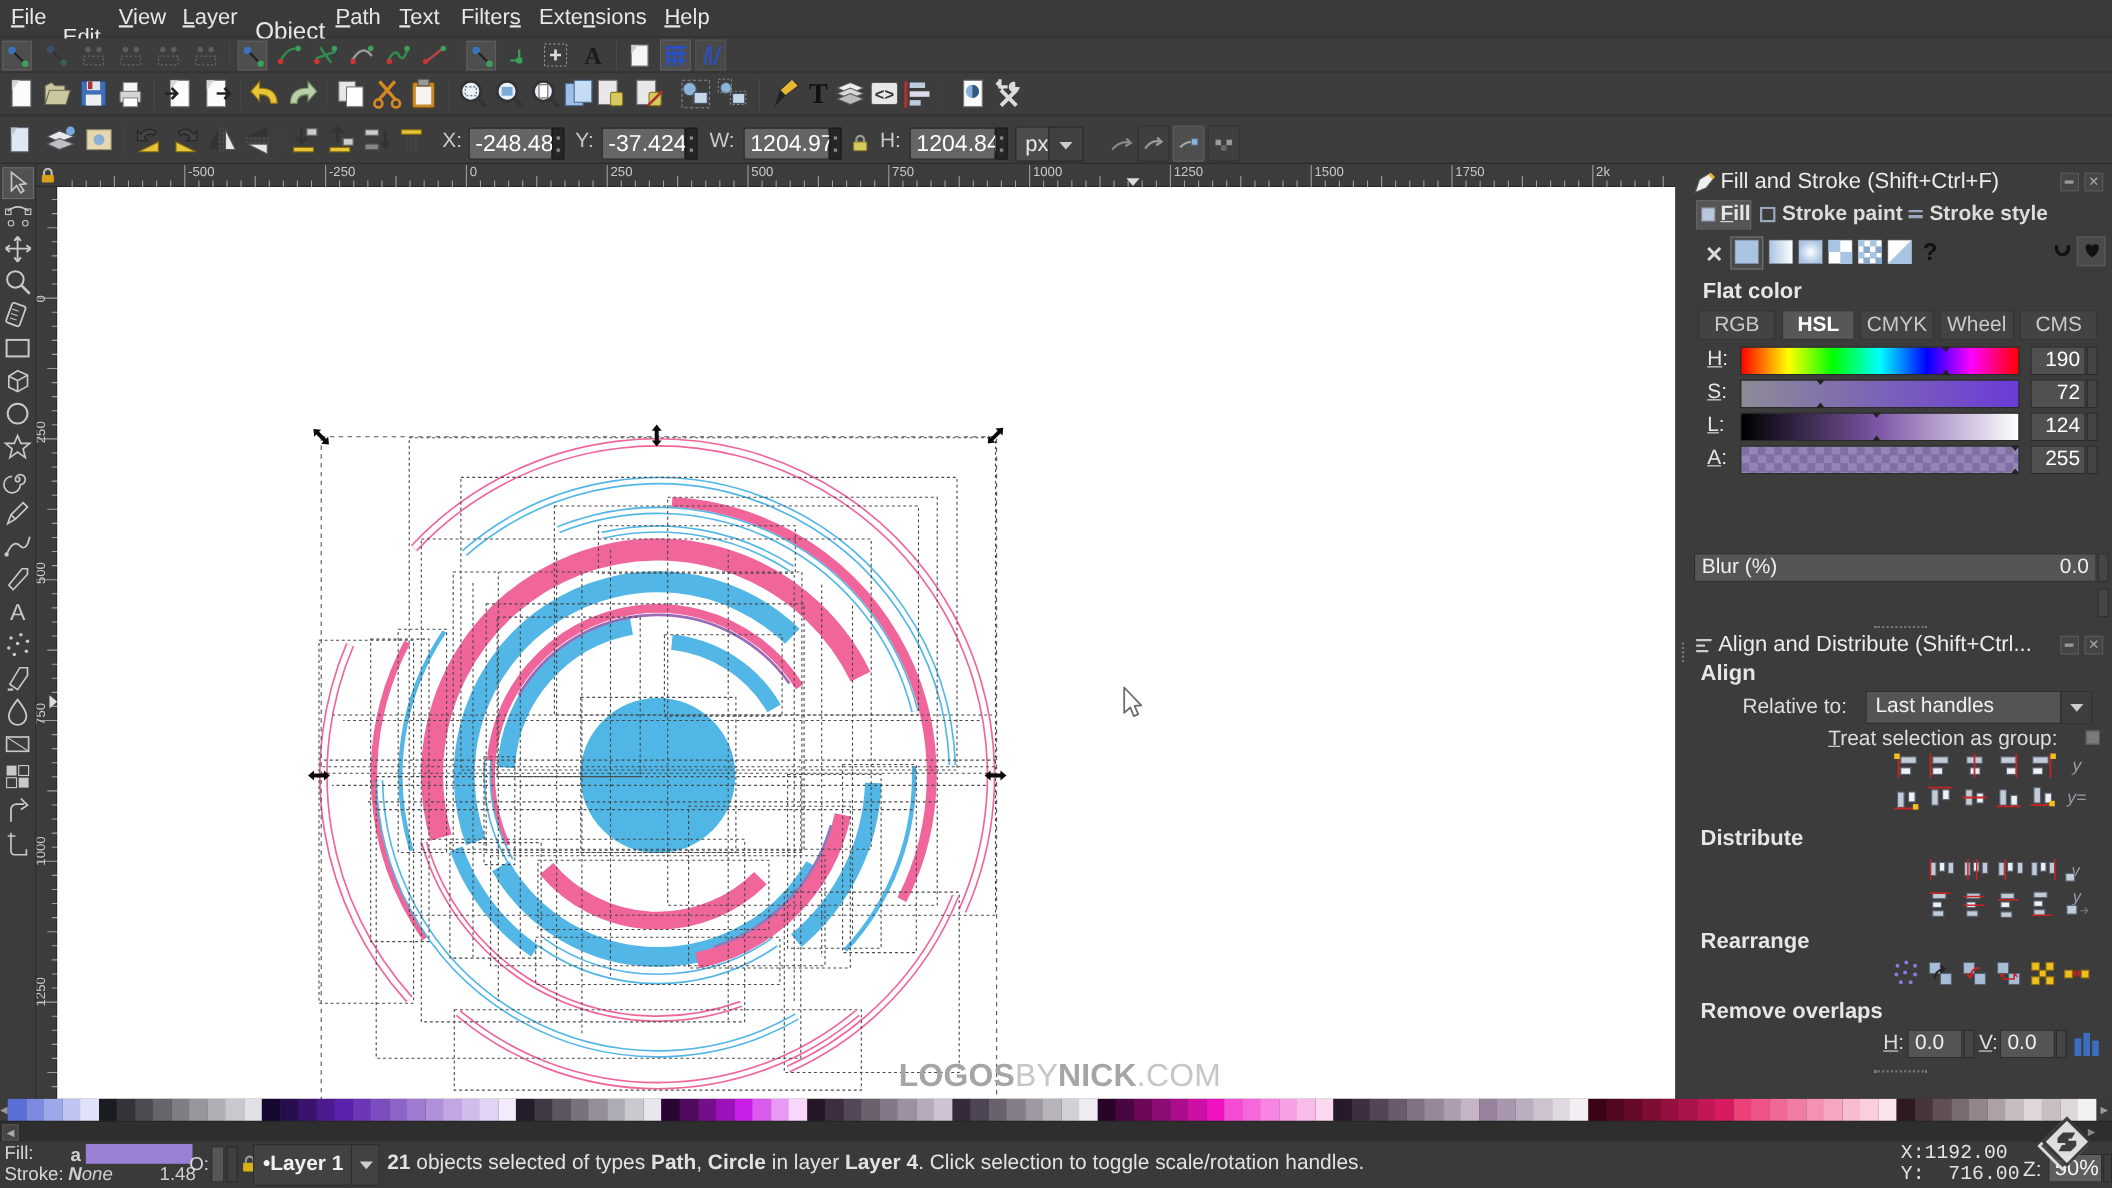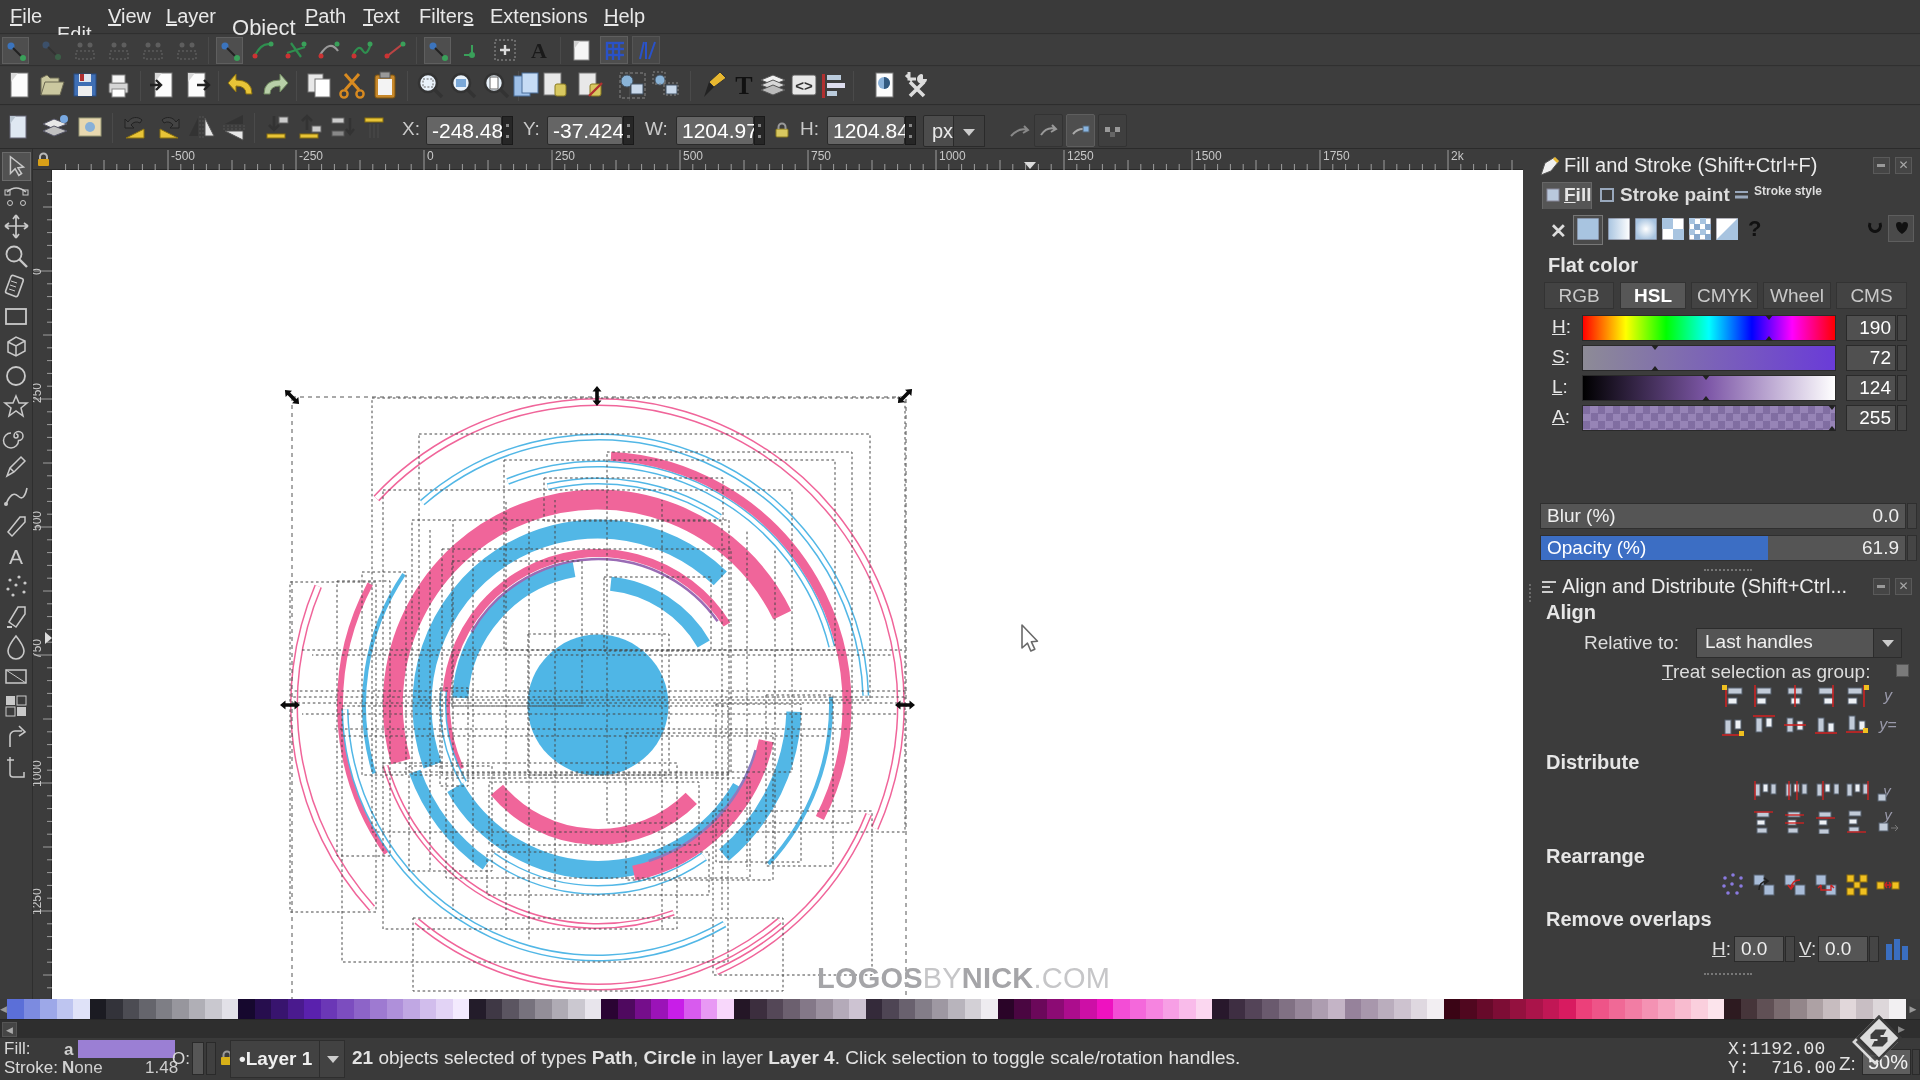--- a/index.html
+++ b/index.html
@@ -779,21 +779,21 @@
       </svg>
 <span class="abs" style="left:26px;top:2px;font-size:19px;font-weight:bold"><u>F</u>ill</span>
 <svg class="abs" style="left:62px;top:6px" width="15" height="15">
         <rect x="1" y="1" width="12" height="12" fill="none" stroke="#99a8bc" stroke-width="2"></rect>
       </svg>
 <span class="abs" style="left:82px;top:2px;font-size:19px;font-weight:bold;color:#dcdcdc">Stroke paint</span>
 <svg class="abs" style="left:196px;top:6px" width="15" height="15">
         <line x1="1" y1="4" x2="14" y2="4" stroke="#99a8bc" stroke-width="2"></line>
         <line x1="1" y1="9" x2="14" y2="9" stroke="#99a8bc" stroke-width="3"></line>
       </svg>
-<span class="abs" style="left:216px;top:2px;font-size:12px;font-weight:bold;color:#dcdcdc">Stroke style</span>
+<span class="abs" style="left:216px;top:2px;font-size:19px;font-weight:bold;color:#dcdcdc">Stroke style</span>
 </div>
 <div class="abs" style="left:0;top:69px;width:384px;height:28px">
 <span class="abs" style="left:14px;top:1px;font-size:20px;font-weight:bold;color:#ddd">✕</span>
 <div class="abs" style="left:37px;top:-3px;width:30px;height:30px;border:1px solid #777;background:#4a4a4a"></div>
 <svg class="abs" style="left:41px;top:0" width="22" height="22">
         <rect x="0" y="0" width="22" height="22" fill="#a8c4e0" stroke="#667"></rect>
       </svg>
 <svg class="abs" style="left:72px;top:0" width="22" height="22">
         <defs>
           <linearGradient id="lg1">
@@ -887,25 +887,20 @@
         <path d="M1 26 L9 26 L5 21 Z" fill="#222"></path>
       </svg>
       <div class="abs" style="left:310px;top:1px;width:50px;height:26px;background:#505050;border:1px solid #2a2a2a;color:#fff;font-size:19px;text-align:right;padding-right:4px;line-height:24px">255</div>
       <div class="abs" style="left:361px;top:1px;width:10px;height:26px;background:#454545;border:1px solid #2a2a2a"></div>
     </div>
 <div class="abs" style="left:4px;top:354px;width:366px;height:26px;background:#555;border:1px solid #2f2f2f">
       <span class="abs" style="left:6px;top:1px;font-size:19px;color:#eee">Blur (%)</span>
       <span class="abs" style="right:6px;top:1px;font-size:19px;color:#eee">0.0</span>
     </div>
 <div class="abs" style="left:371px;top:354px;width:10px;height:26px;background:#454545;border:1px solid #2f2f2f"></div>
-<div class="abs" style="left:4px;top:386px;width:366px;height:26px;background:#555;border:1px solid #2f2f2f">
-      <div class="abs" style="left:0;top:0;width:227px;height:24px;background:#3c6ec4"></div>
-      <span class="abs" style="left:6px;top:1px;font-size:19px;color:#fff">Opacity (%)</span>
-      <span class="abs" style="right:6px;top:1px;font-size:19px;color:#eee">61.9</span>
-    </div>
 <div class="abs" style="left:371px;top:386px;width:10px;height:26px;background:#454545;border:1px solid #2f2f2f"></div>
 <div class="abs" style="left:168px;top:420px;width:48px;height:4px;border-top:2px dotted #777"></div>
 <div class="abs" style="left:0;top:426px;width:384px;height:26px">
 <svg class="abs" style="left:4px;top:3px" width="18" height="18">
         <line x1="2" y1="4" x2="16" y2="4" stroke="#ccc" stroke-width="2"></line>
         <line x1="2" y1="9" x2="10" y2="9" stroke="#ccc" stroke-width="2"></line>
         <line x1="2" y1="14" x2="13" y2="14" stroke="#ccc" stroke-width="2"></line>
       </svg>
 <span class="abs" style="left:26px;top:0;font-size:20px;color:#ececec">Align and Distribute (Shift+Ctrl...</span>
 <div class="abs" style="left:337px;top:3px;width:17px;height:17px;border:1px solid #5a5a5a;background:#454545">
@@ -1220,21 +1215,21 @@
 </div>
 <div class="abs" style="left:0;top:1019px;width:1920px;height:19px;background:#2e2e2e;border-top:1px solid #262626">
 <div class="abs" style="left:2px;top:2px;width:15px;height:15px;background:#454545;border:1px solid #555;color:#aaa;font-size:9px;text-align:center;line-height:14px">◀</div>
 <div class="abs" style="left:1898px;top:3px;width:12px;height:13px;color:#888;font-size:9px;line-height:13px">▶</div>
 </div>
 <div class="abs" style="left:0;top:1038px;width:1920px;height:42px;background:#3a3a3a">
 <span class="abs" style="left:4px;top:1px;font-size:17px;color:#d8d8d8">Fill:</span>
 <span class="abs" style="left:4px;top:20px;font-size:17px;color:#d8d8d8">Stroke:</span>
 <span class="abs" style="left:64px;top:2px;font-size:17px;font-weight:bold;color:#cfcfcf">a</span>
 <div class="abs" style="left:78px;top:2px;width:97px;height:18px;background:#9b7fd4"></div>
-<span class="abs" style="left:62px;top:20px;font-size:17px;color:#cfcfcf"><b>N</b>one</span>
+<span class="abs" style="left:62px;top:20px;font-size:17px;font-style:italic;color:#cfcfcf"><b>N</b>one</span>
 <span class="abs" style="left:145px;top:20px;font-size:17px;color:#cfcfcf">1.48</span>
 <span class="abs" style="left:172px;top:11px;font-size:17px;color:#d8d8d8">O:</span>
 <div class="abs" style="left:192px;top:4px;width:12px;height:33px;background:#565656;border:1px solid #2a2a2a"></div>
 <div class="abs" style="left:206px;top:4px;width:10px;height:33px;background:#404040;border:1px solid #2a2a2a"></div>
 <svg class="abs" style="left:219px;top:12px" width="16" height="16">
       <rect x="2" y="7" width="12" height="8" rx="1" fill="#d8b018"></rect>
       <path d="M4.5 7 V5 a3.5 3.5 0 0 1 7 0 V7" fill="none" stroke="#999" stroke-width="2"></path>
     </svg>
 <div class="abs" style="left:230px;top:2px;width:115px;height:38px;background:#424242;border:1px solid #2e2e2e">
       <span class="abs" style="left:8px;top:7px;font-size:19px;font-weight:bold;color:#f0f0f0">•Layer 1</span>

